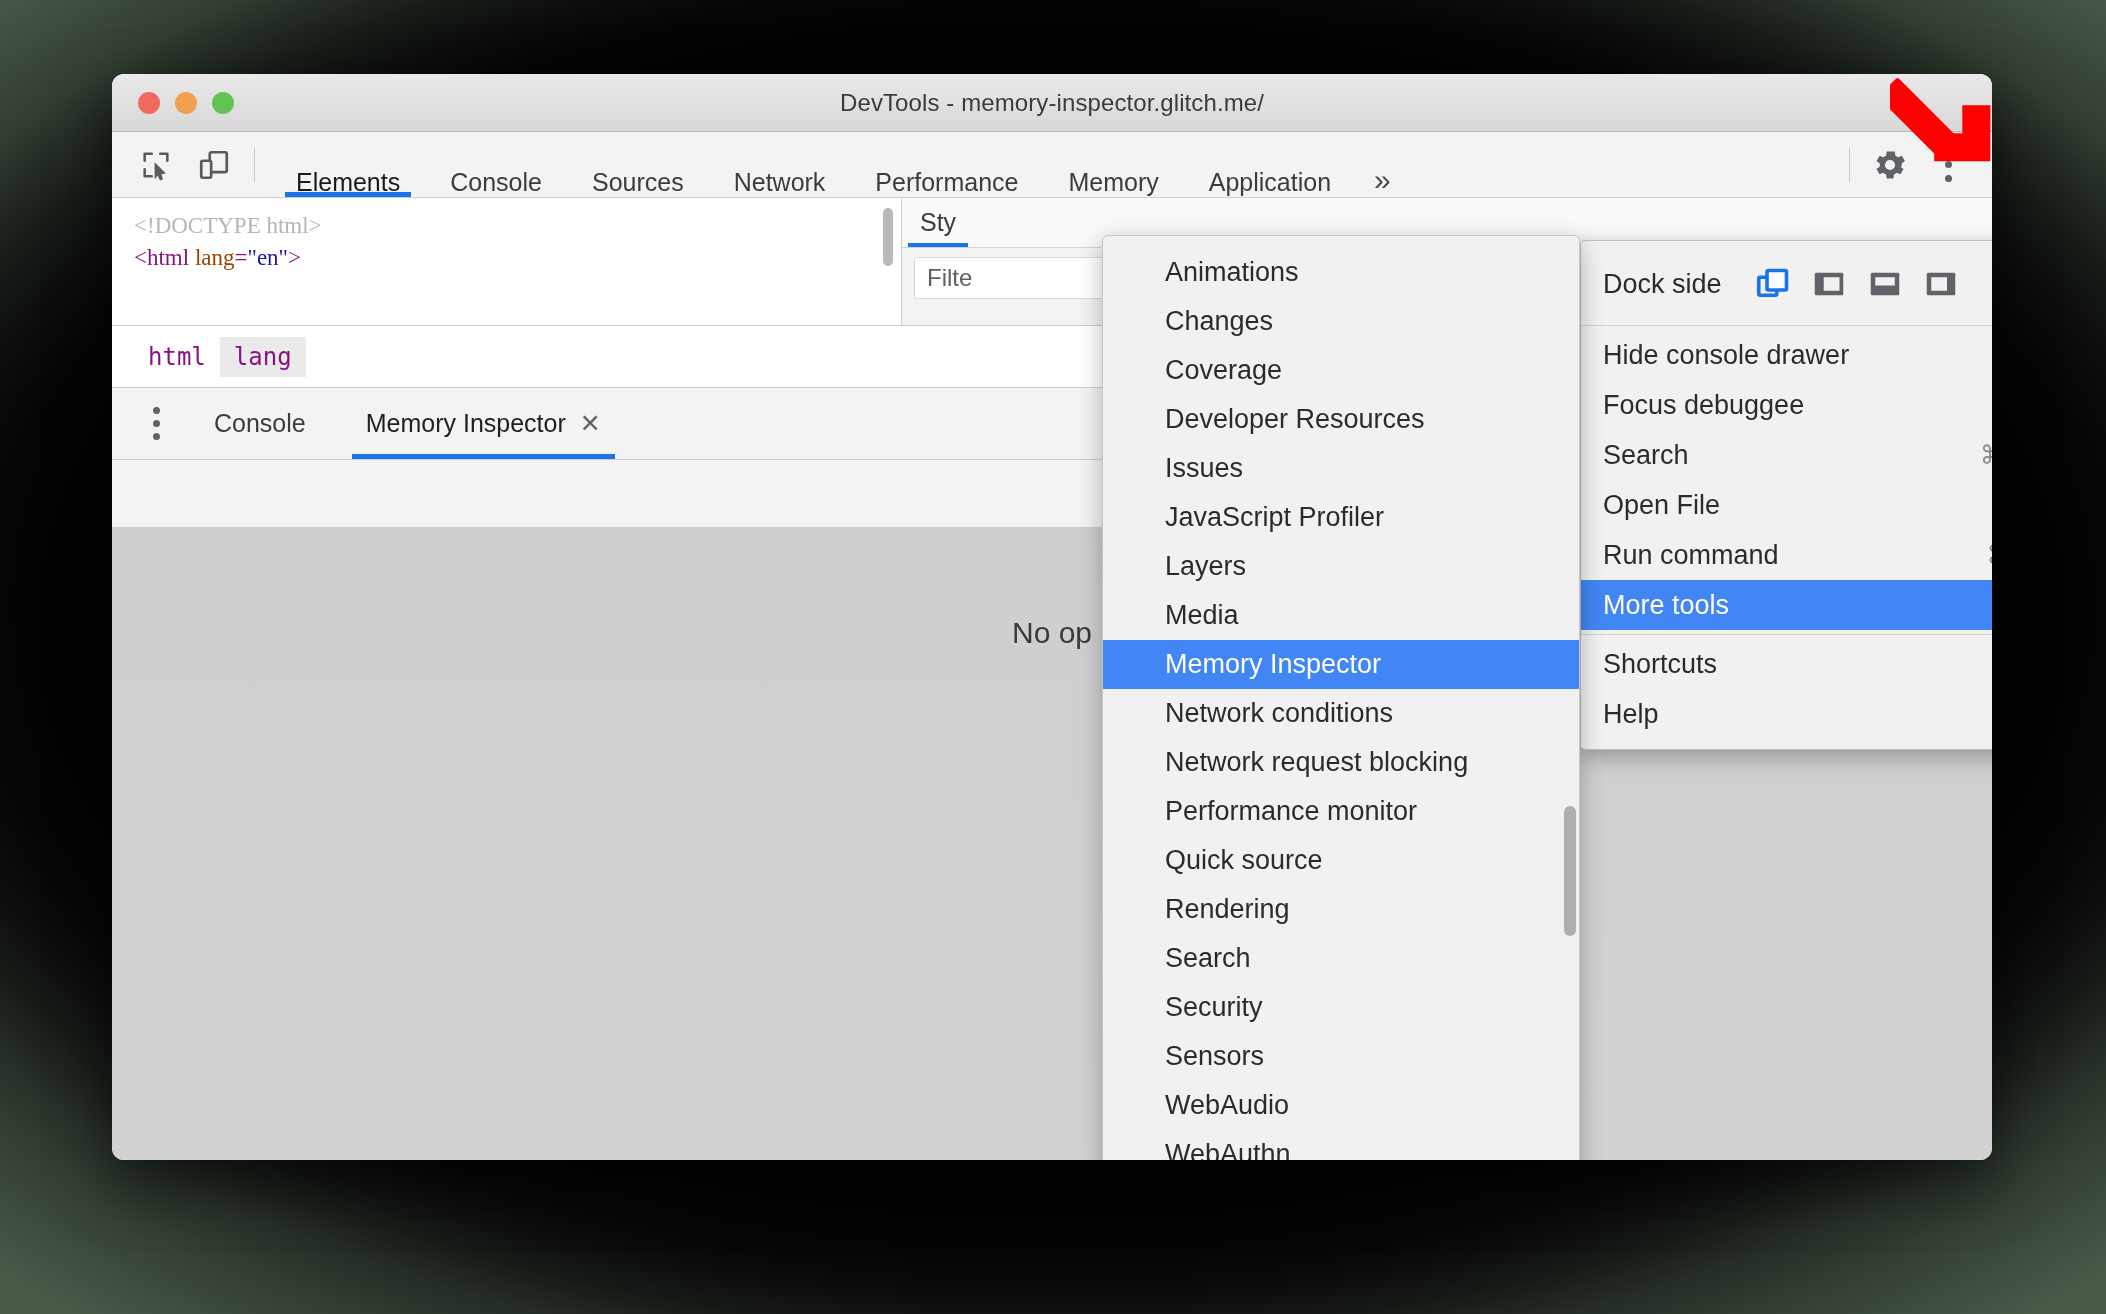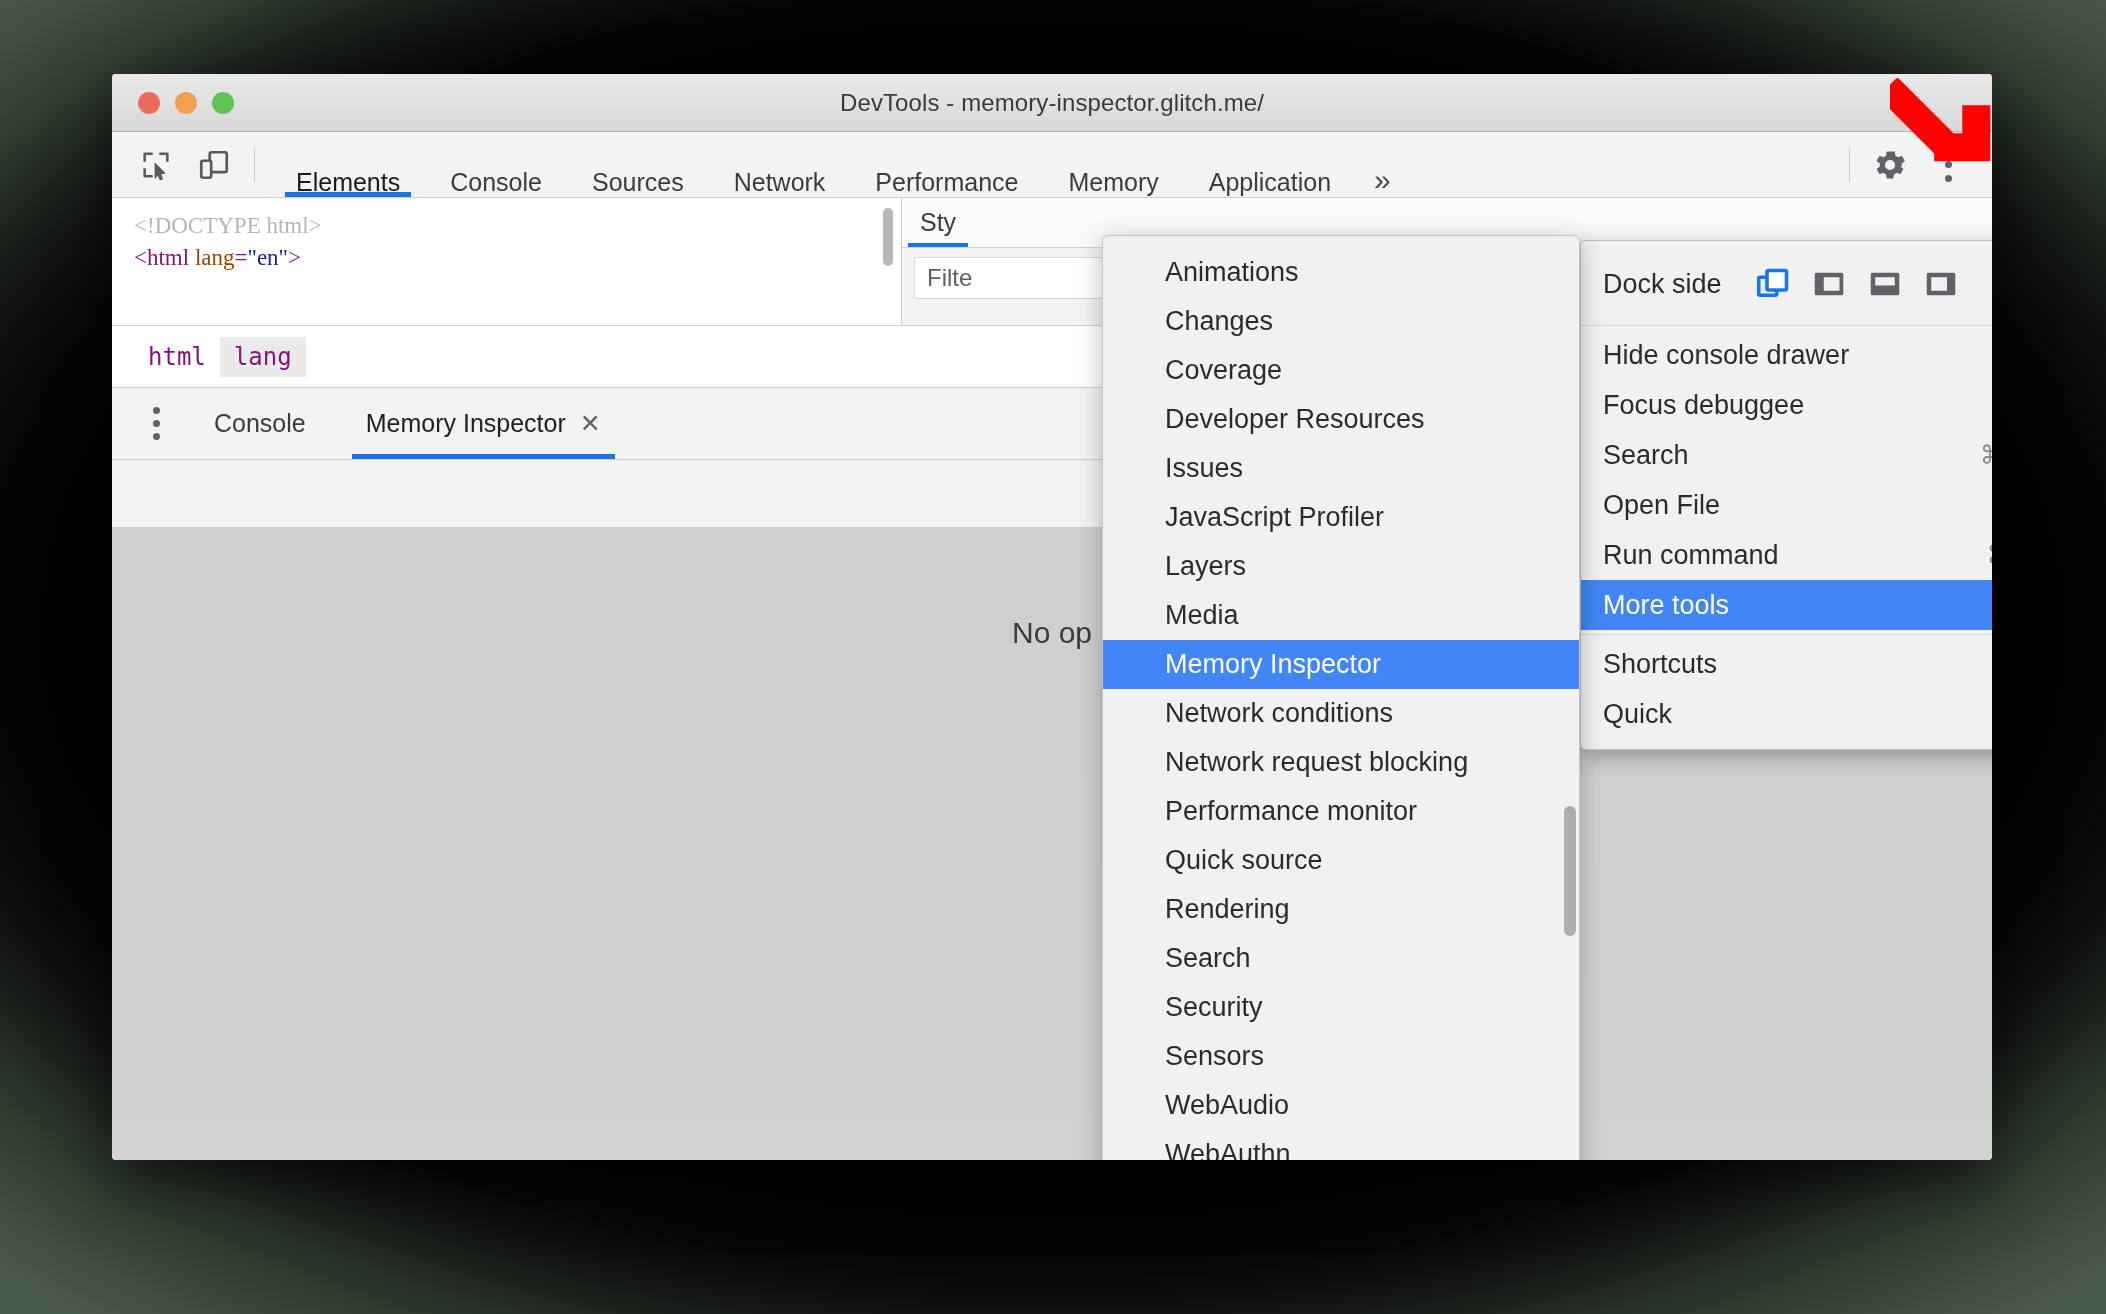--- a/index.html
+++ b/index.html
@@ -24,21 +24,21 @@
     background:
       radial-gradient(ellipse 1400px 820px at 50% 46%, rgba(0,0,0,1) 0%, rgba(0,0,0,1) 62%, rgba(0,0,0,0) 94%);
   }
 
   
   #window {
     position: absolute;
     left: 112px; top: 74px;
     width: 1880px; height: 1086px;
     background: #ffffff;
-    border-radius: 4px;
+    border-radius: 12px;
     overflow: hidden;
     box-shadow: 0 22px 60px rgba(0,0,0,0.55);
   }
 
   
   #titlebar {
     position: relative;
     height: 58px;
     background: linear-gradient(to bottom, #e9e9e9 0%, #d8d8d8 100%);
     border-bottom: 1px solid #b4b4b4;
@@ -412,21 +412,21 @@
 
     </div>
 
     <div class="menu-sep"></div>
 
     <div class="menu-item">
       <span class="mi-label">Shortcuts</span>
       <span class="mi-accel"></span>
     </div>
     <div class="menu-item">
-      <span class="mi-label">Quick</span>
+      <span class="mi-label">Help</span>
 
     </div>
   </div>
 
   <div id="submenu">
     <div class="sub-item">
         <span>Animations</span>
       </div>
     <div class="sub-item">
         <span>Changes</span>

